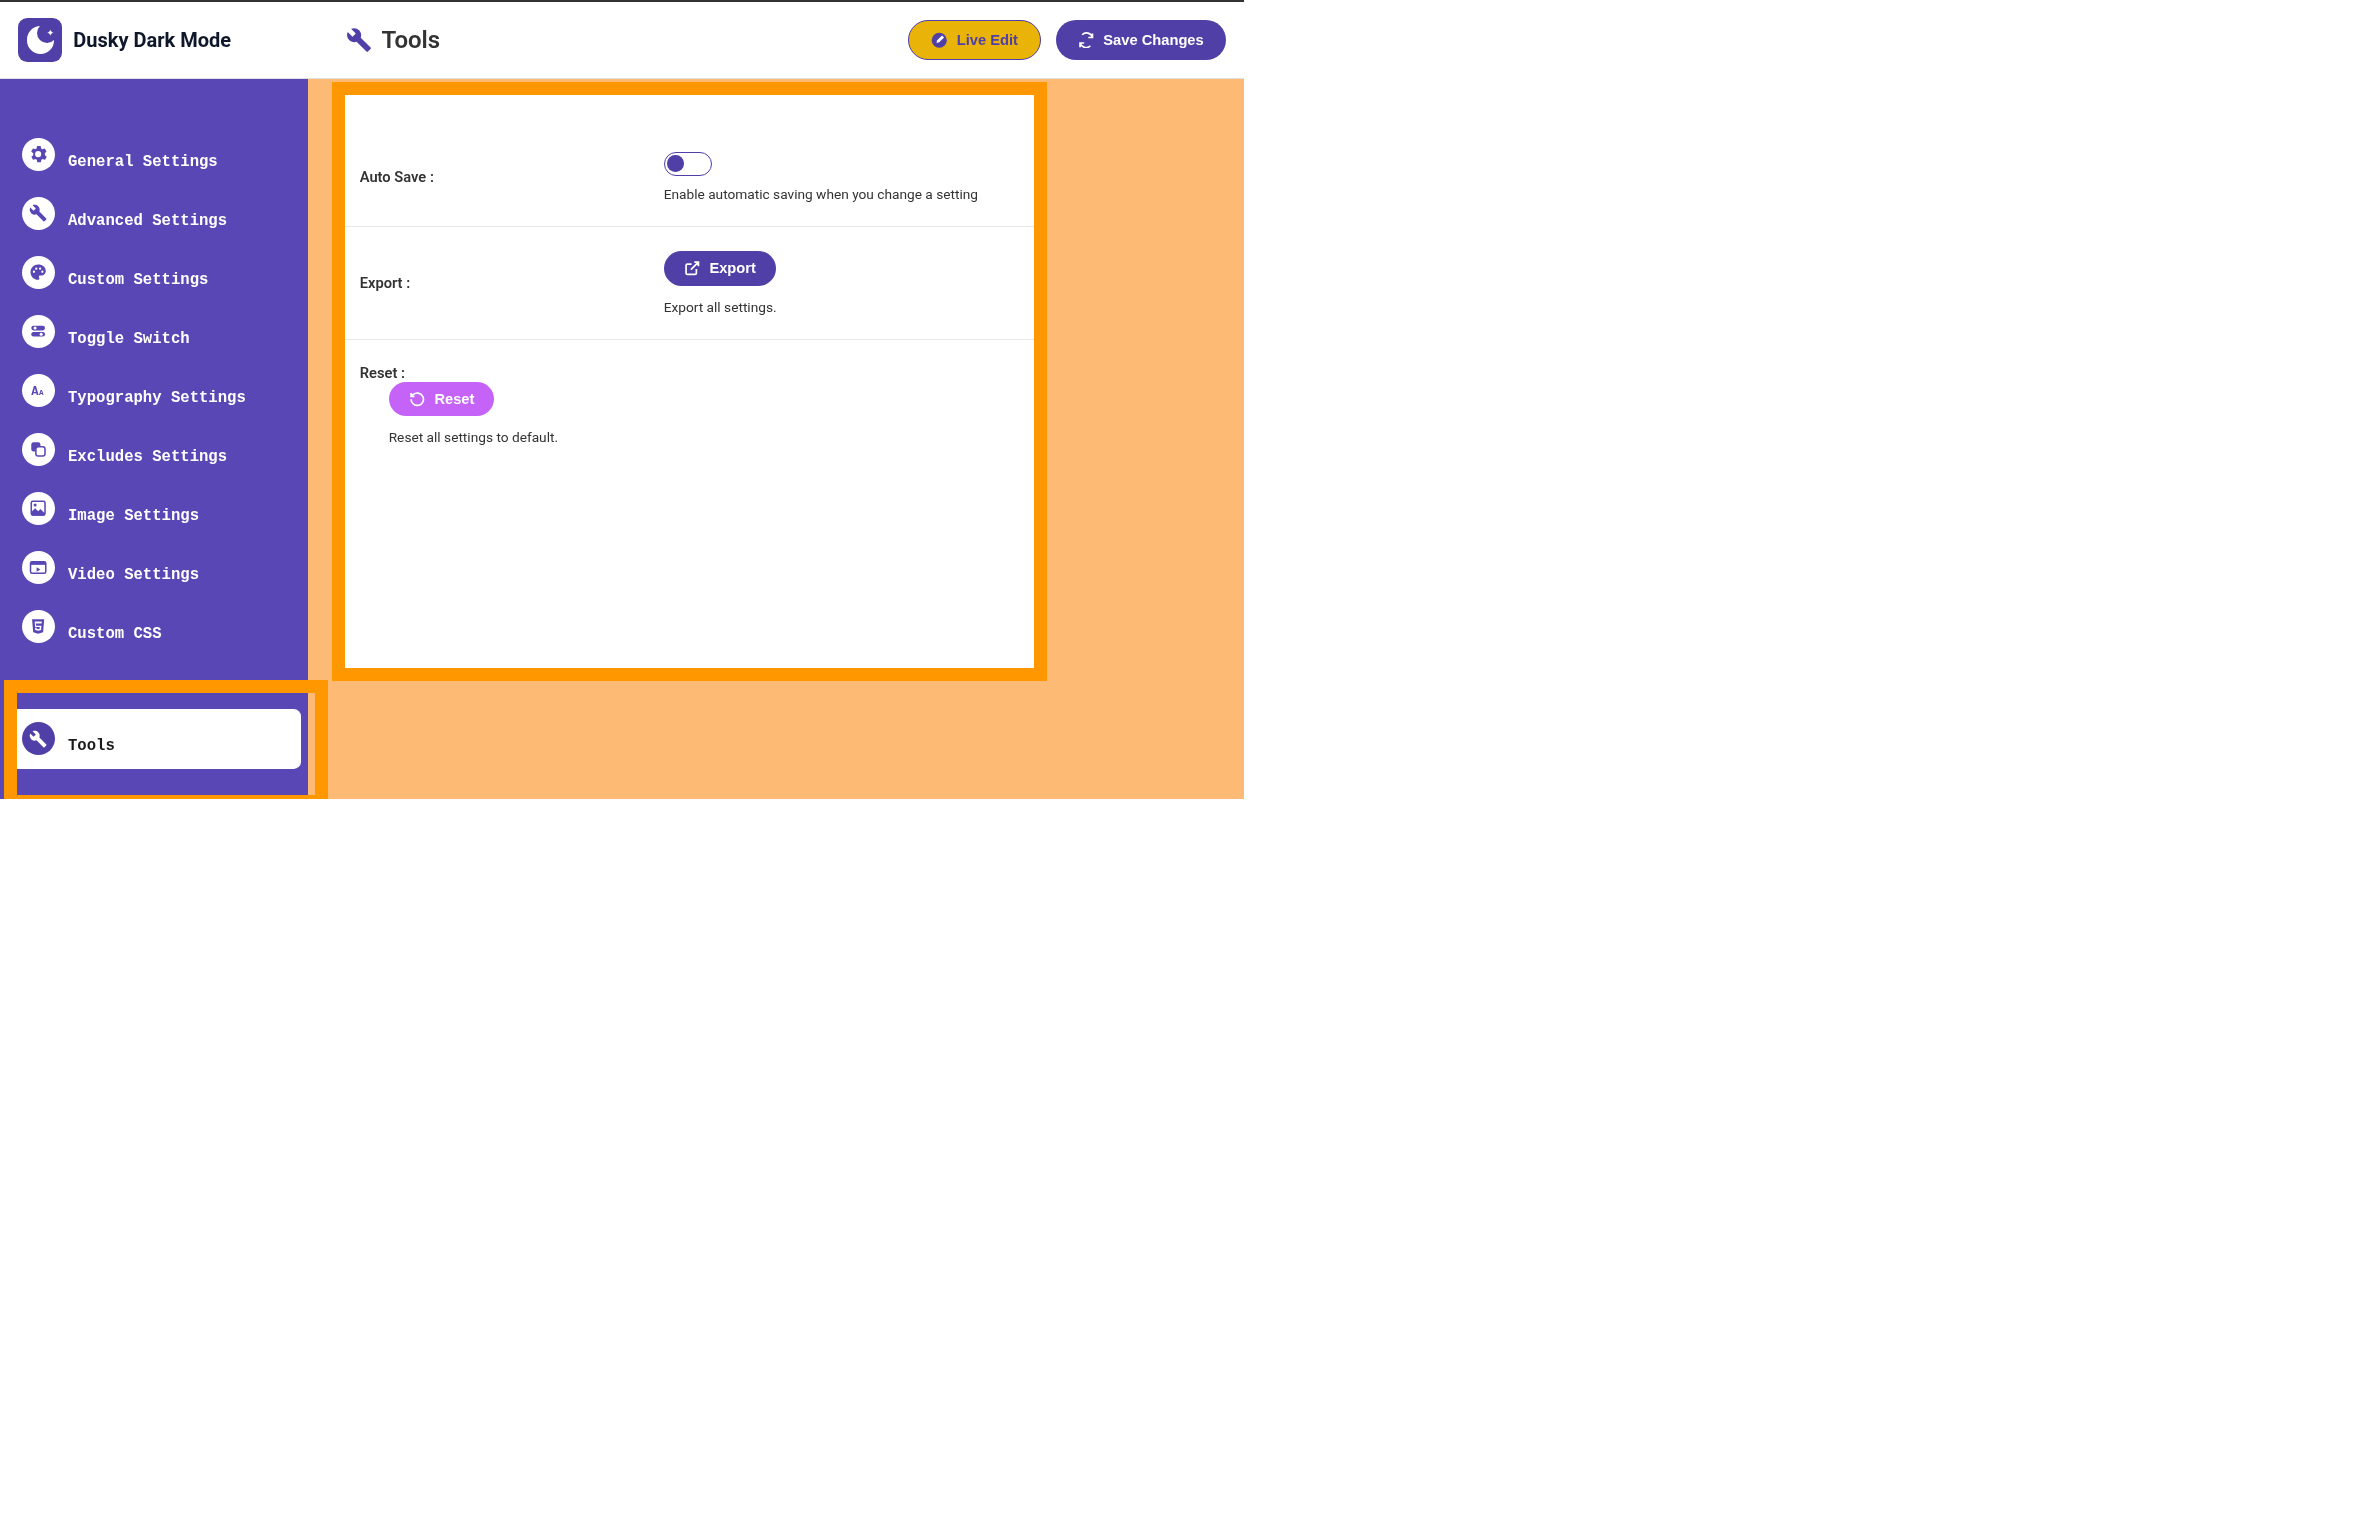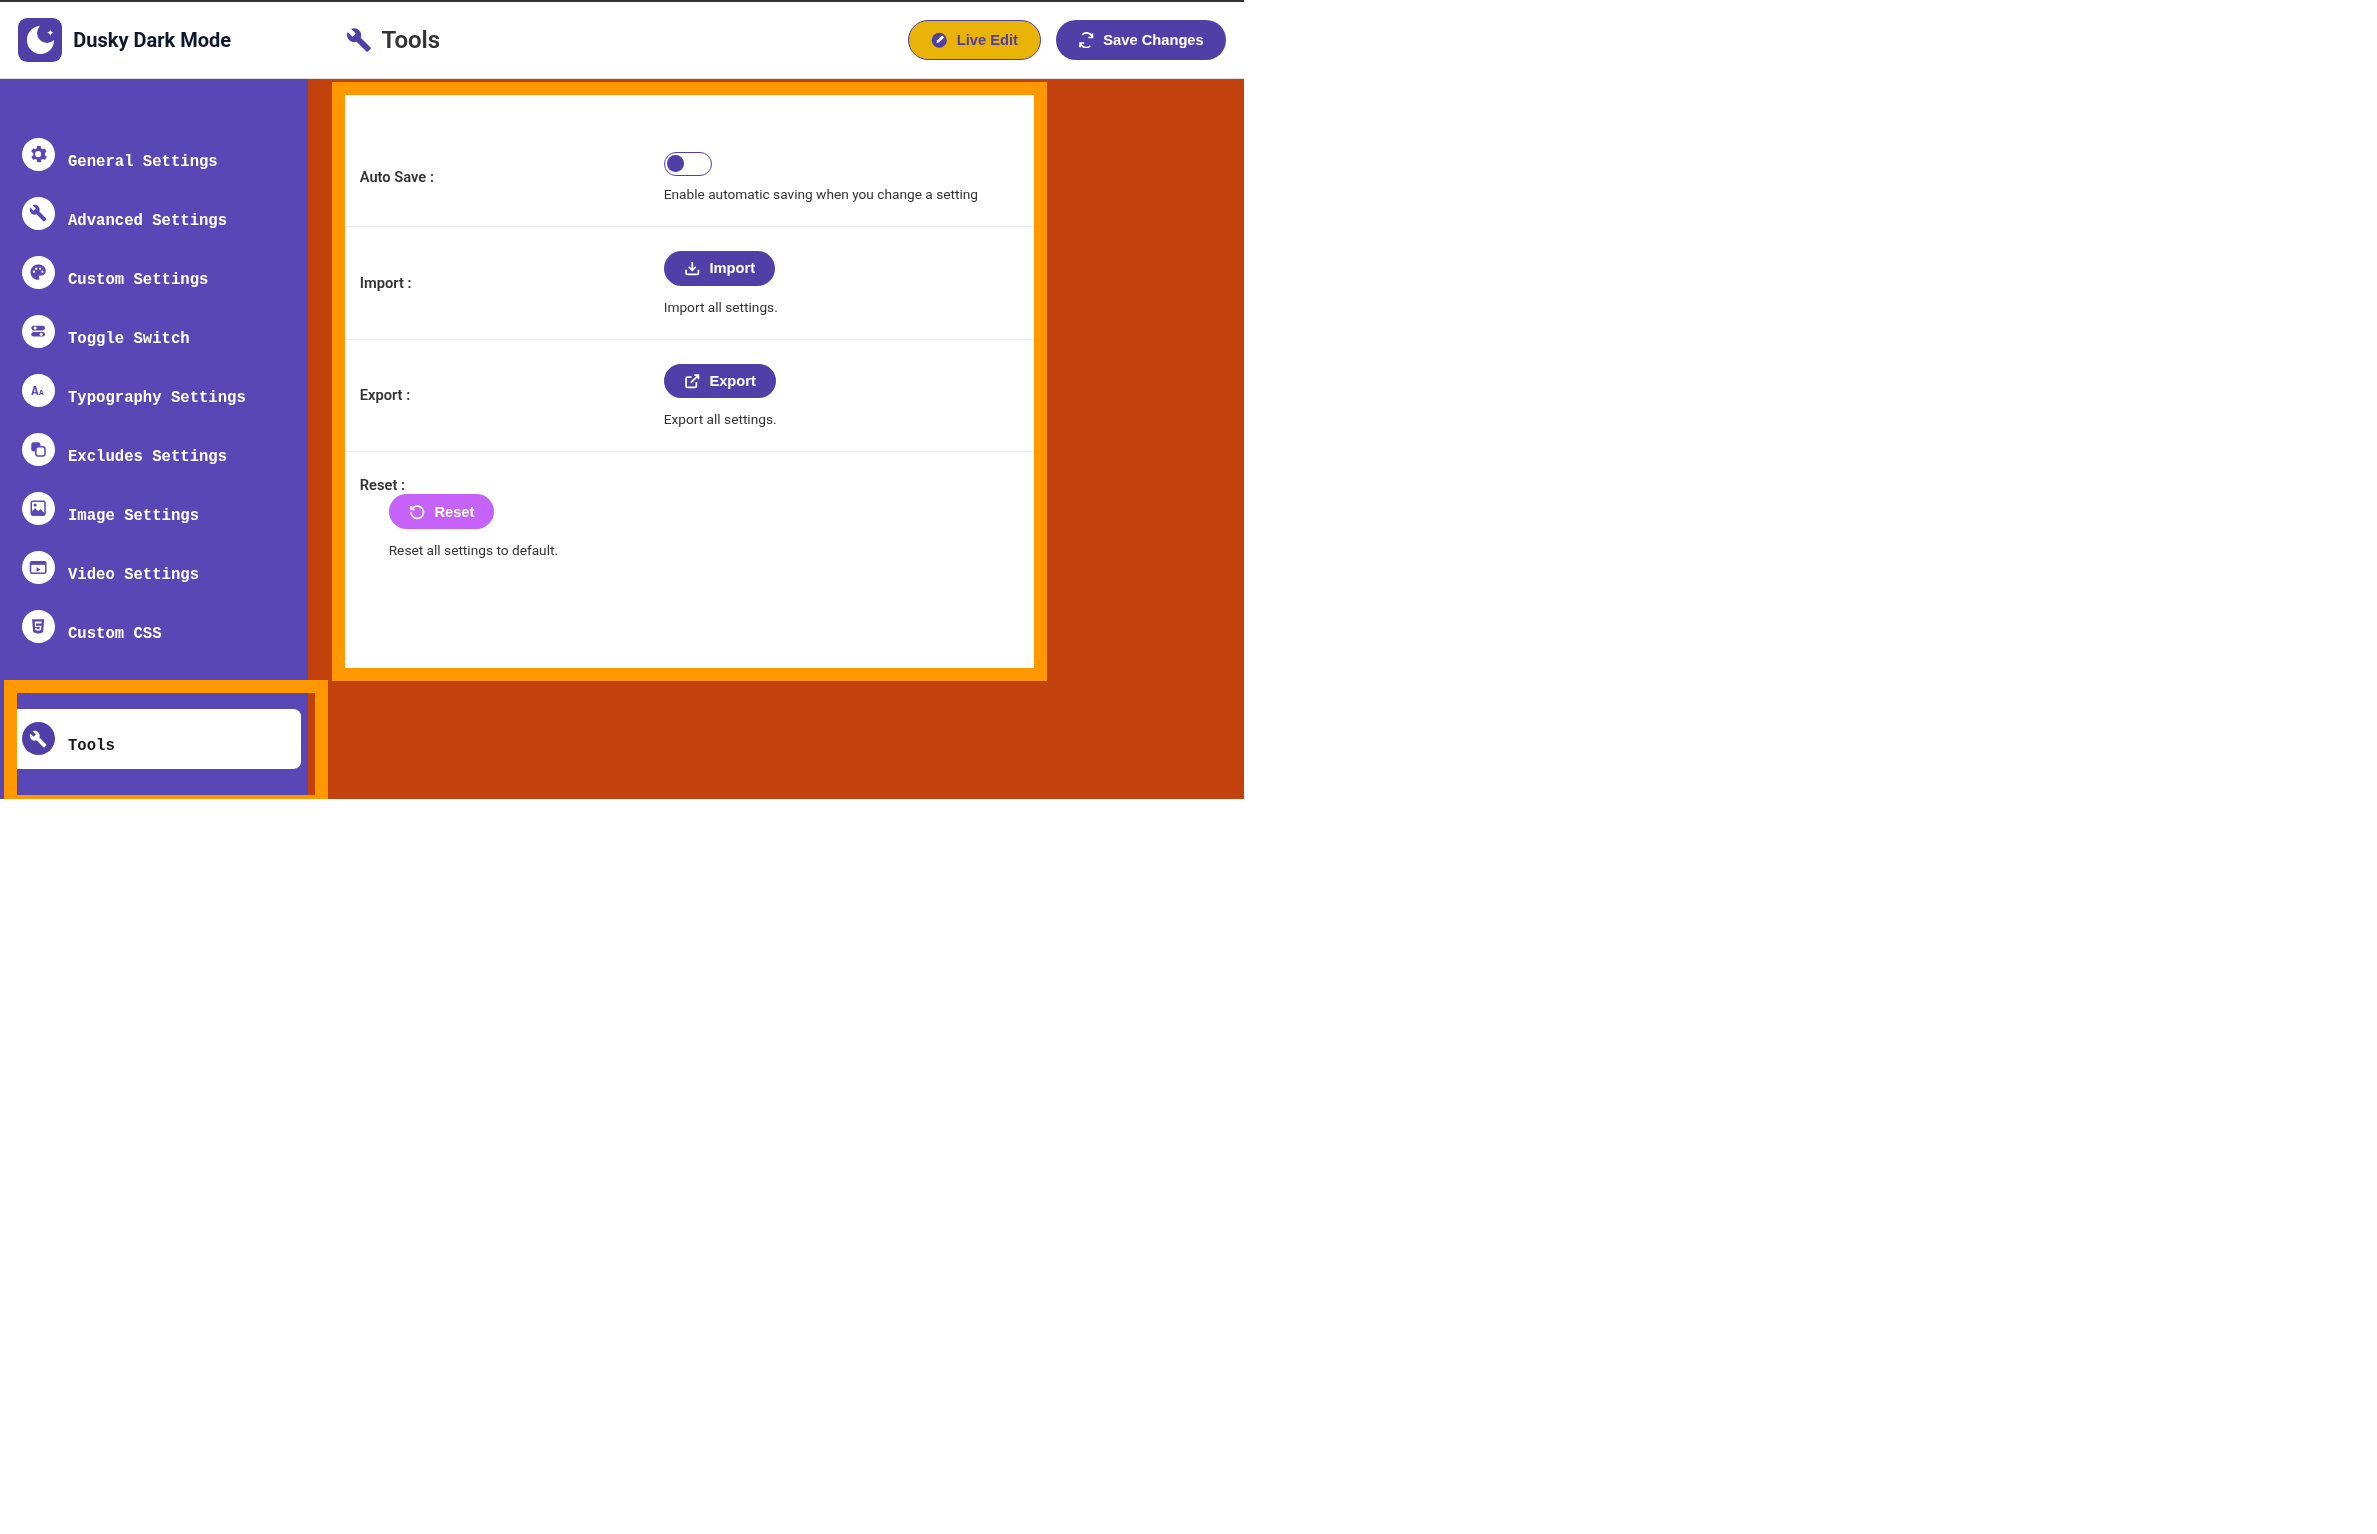--- a/index.html
+++ b/index.html
@@ -147,21 +147,21 @@
       display: flex;
       align-items: center;
       justify-content: center;
       flex-shrink: 0;
     }
     .sidebar-item.active .sidebar-icon {
       background: #4f3fa6;
     }
     .content-wrapper {
       flex: 1;
-      background: #c2410c;
+      background: #fdba74;
       position: relative;
       text-decoration: underline;
     }
     .highlight-box {
       position: absolute;
       border: 13px solid #ff9800;
       background: #fff;
       left: 24px;
       top: 3.7px;
       width: 715px;
@@ -401,34 +401,20 @@
         <div class="setting-row">
           <div class="setting-label">Auto Save :</div>
           <div class="setting-control">
             <div class="toggle">
               <div class="toggle-knob"></div>
             </div>
             <div class="setting-desc">Enable automatic saving when you change a setting</div>
           </div>
         </div>
 
-        <div class="setting-row">
-          <div class="setting-label">Import :</div>
-          <div class="setting-control">
-            <button class="action-btn action-btn-primary">
-              <span>
-                <svg width="16.5" height="16.5" viewBox="0 0 24 24" fill="none" stroke="#fff" stroke-width="2.5">
-                    <path d="M21 14v5a2 2 0 0 1-2 2H5a2 2 0 0 1-2-2v-5M12 3v12M7 10l5 5 5-5"></path>
-                  </svg>
-              </span>
-              <span>Import</span>
-            </button>
-            <div class="setting-desc">Import all settings.</div>
-          </div>
-        </div>
 
         <div class="setting-row">
           <div class="setting-label">Export :</div>
           <div class="setting-control">
             <button class="action-btn action-btn-primary">
               <span>
                 <svg width="16.5" height="16.5" viewBox="0 0 24 24" fill="none" stroke="#fff" stroke-width="2.5">
                     <path d="M18 13v6a2 2 0 0 1-2 2H5a2 2 0 0 1-2-2V8a2 2 0 0 1 2-2h6M15 3h6v6M10 14L21 3"></path>
                   </svg>
               </span>

